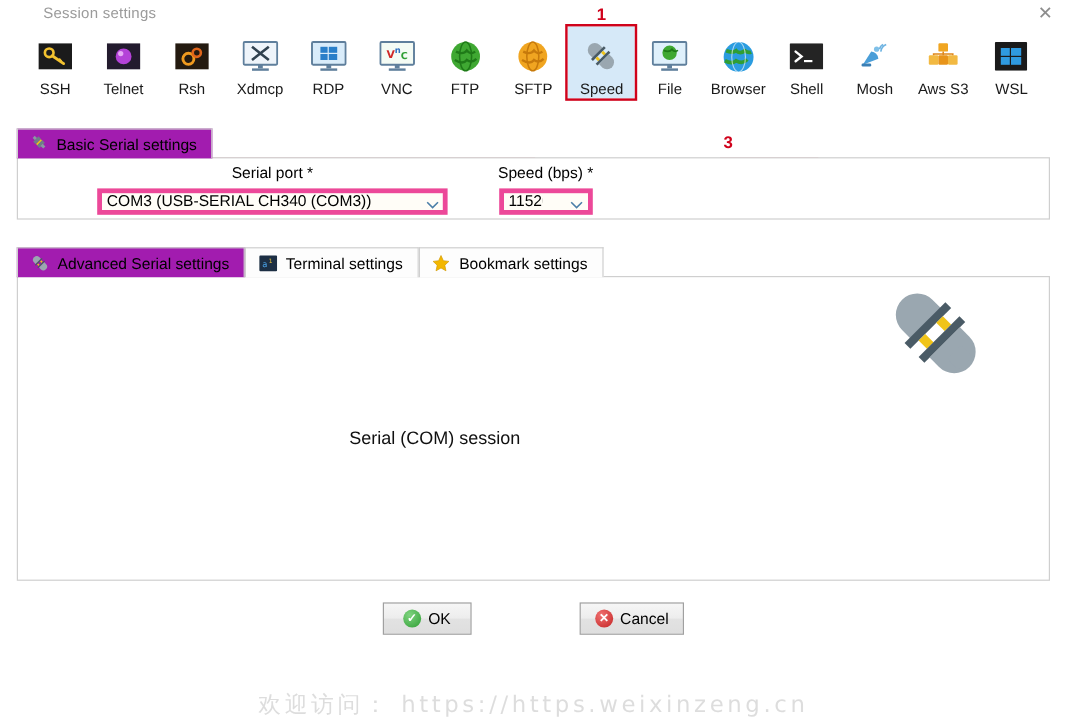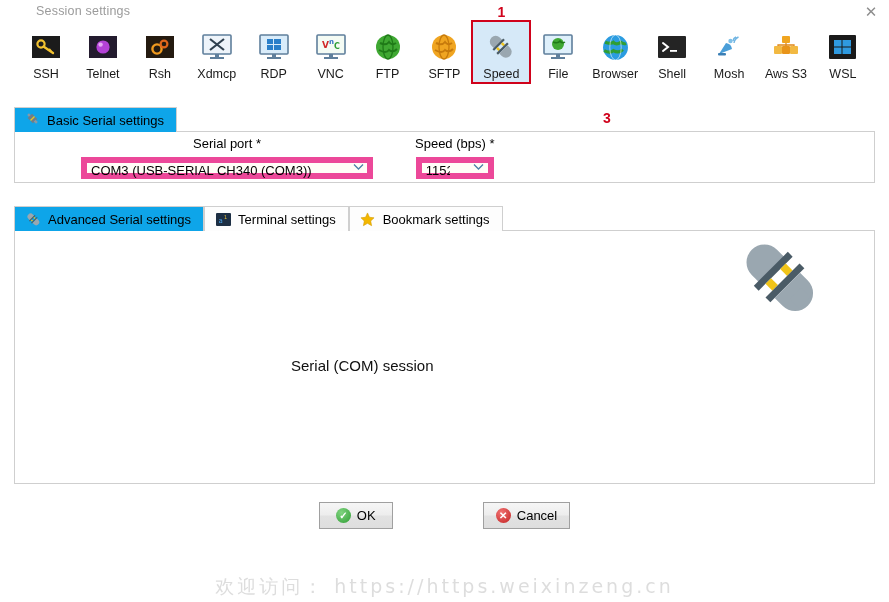--- a/index.html
+++ b/index.html
@@ -116,21 +116,21 @@
     align-items: center;
     gap: 7px;
     background: #fdfdfd;
     border: 1px solid #cfcfcf;
     border-bottom: none;
     font-size: 13px;
     cursor: pointer;
     box-sizing: border-box;
   }
   .tab.active {
-    background: #0ea5e9;
+    background: #a21caf;
     border-color: #cfcfcf;
     position: relative;
     z-index: 3;
   }
   .tabbody {
     border: 1px solid #cfcfcf;
     background: #ffffff;
     margin-top: -1px;
     position: relative;
     z-index: 1;
@@ -148,24 +148,24 @@
     gap: 6px;
     flex-direction: column;
   }
   .field-label {
     font-size: 13px;
     color: #000;
     white-space: nowrap;
   }
   .combo {
     height: 22px;
-    border: 6px solid #ec4899;
+    border: 4px solid #ec4899;
     background: #fffdf7;
     display: flex;
-    align-items: flex-start;
+    align-items: flex-end;
     box-sizing: border-box;
     font-size: 13px;
     cursor: pointer;
     position: relative;
   }
   .combo .ctext {
     padding: 0 4px;
     flex: 1;
     white-space: nowrap;
     overflow: hidden;

